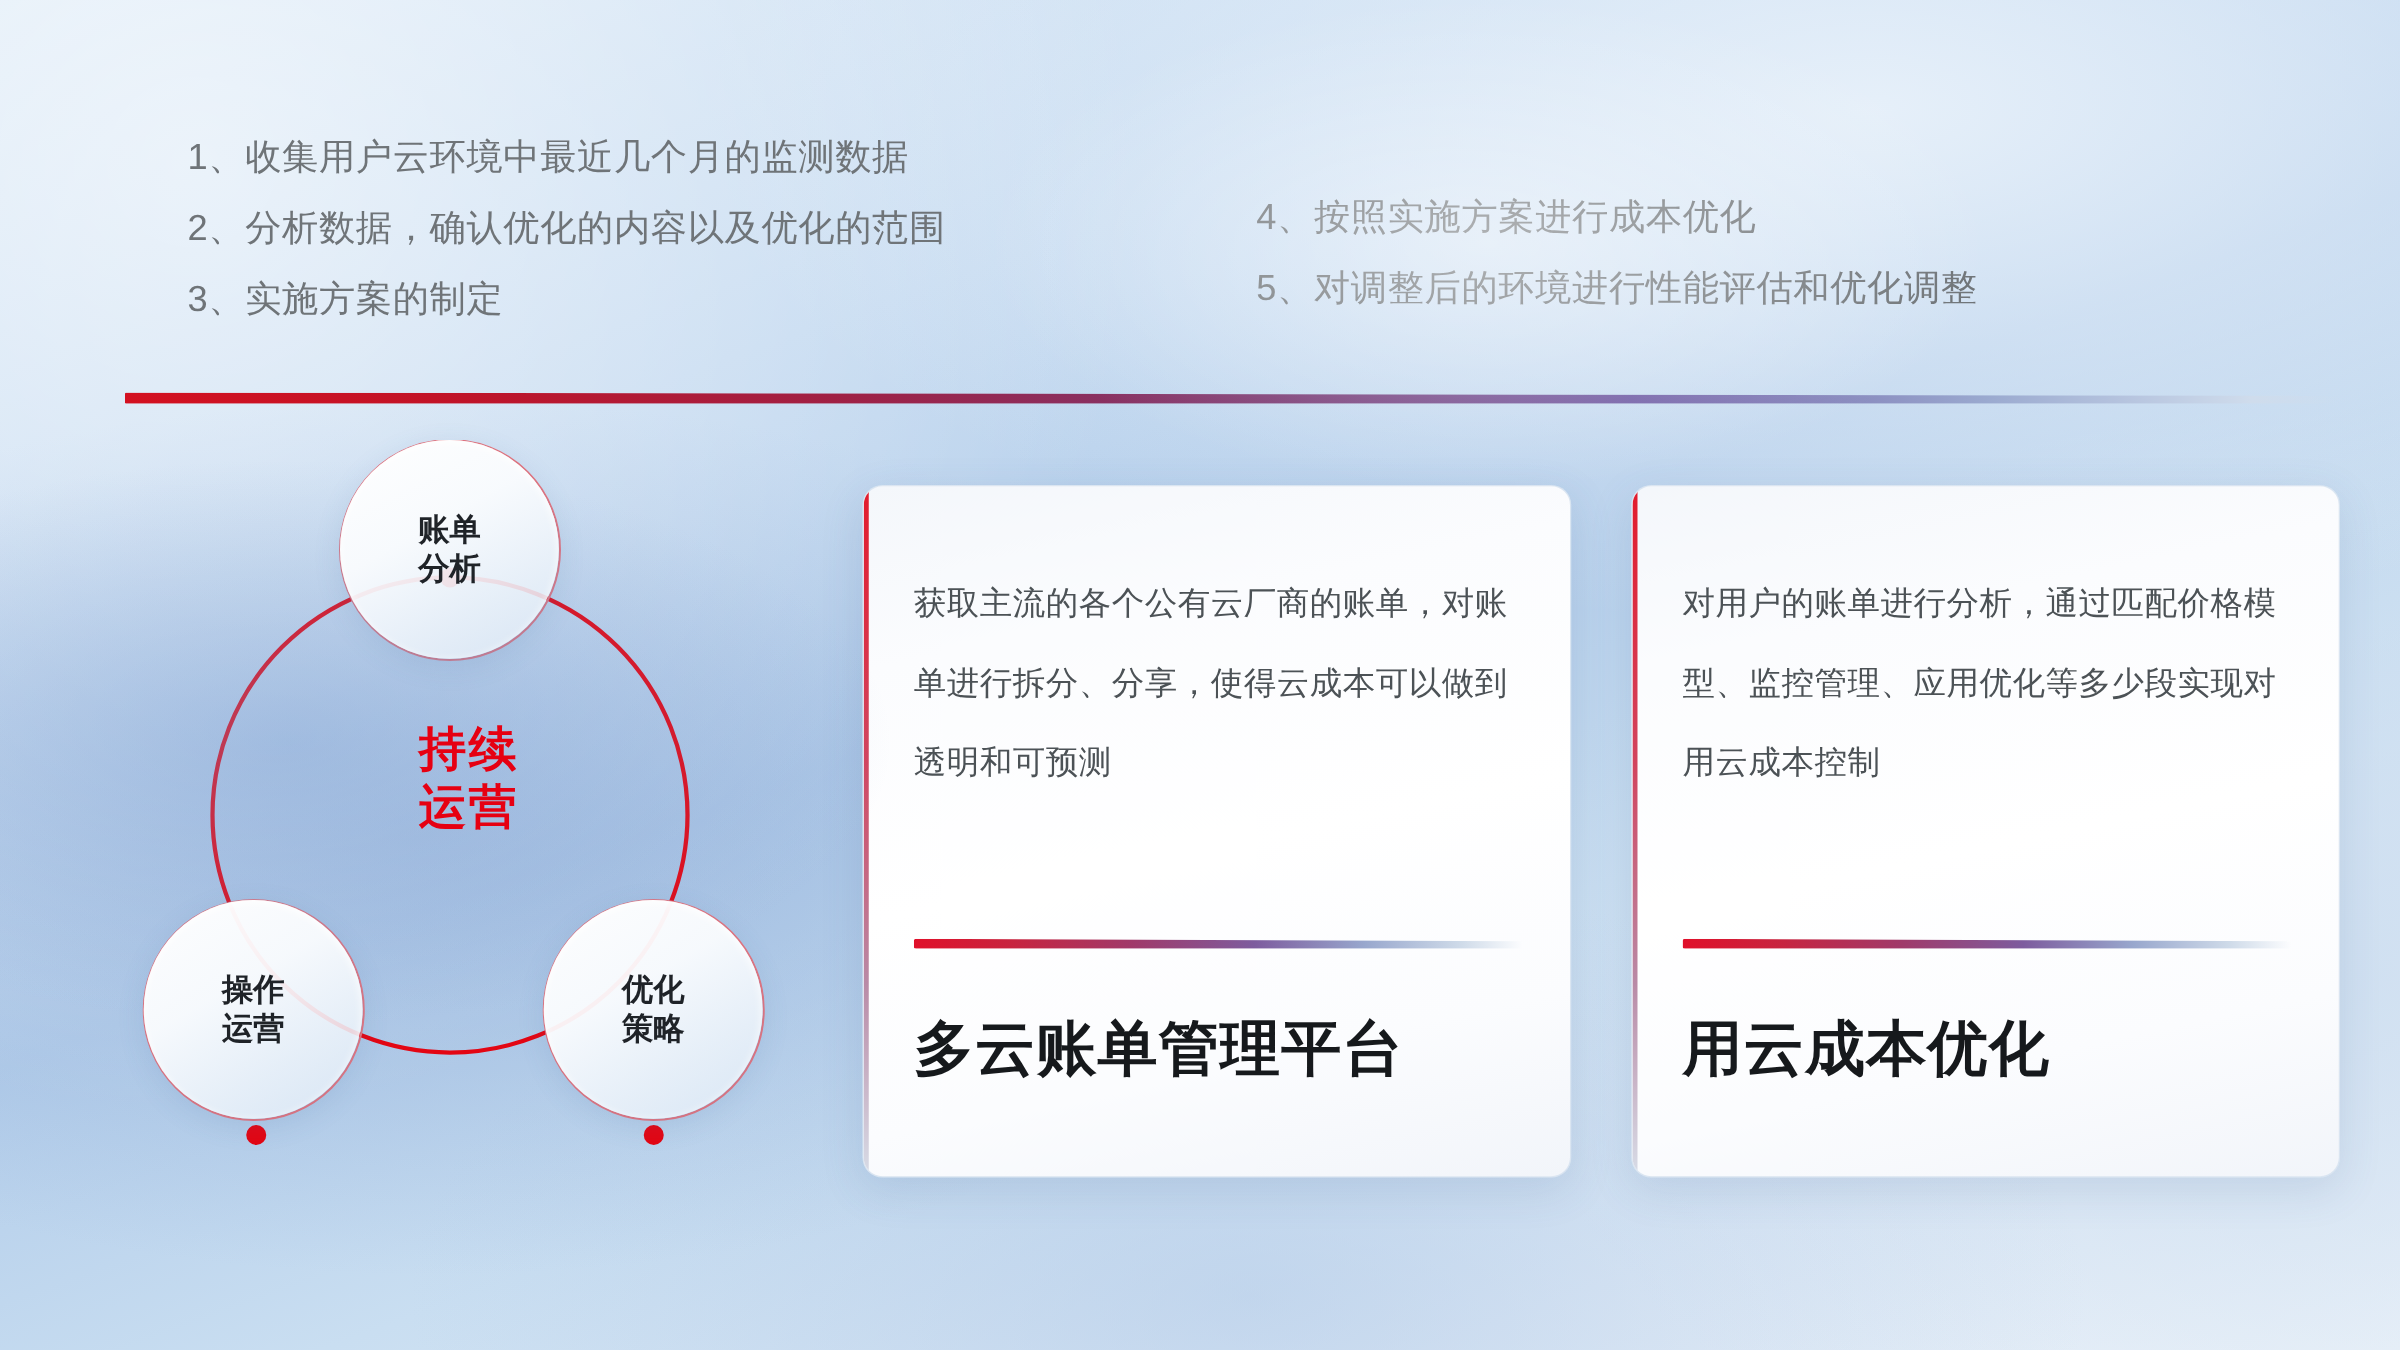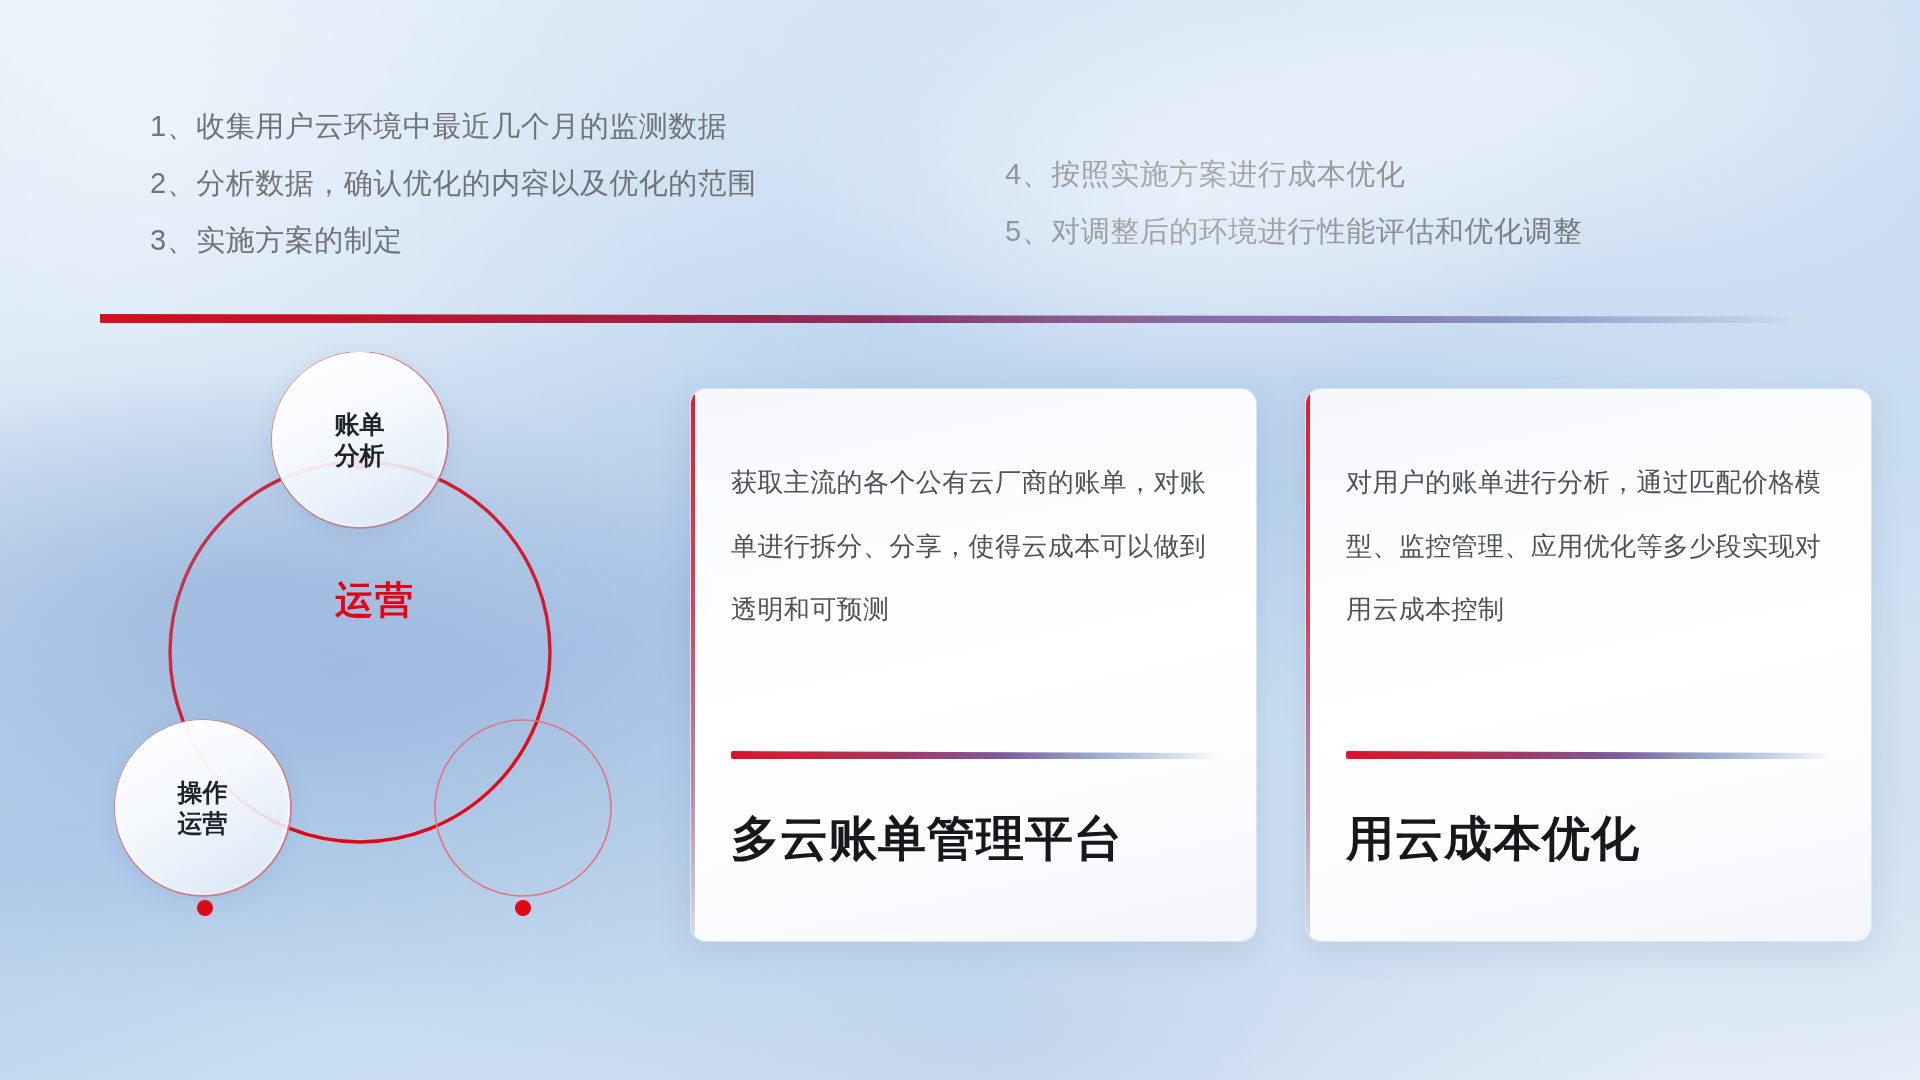--- a/index.html
+++ b/index.html
@@ -147,22 +147,27 @@
     <div class="bubble top">
       <span>账单</span>
       <span>分析</span>
     </div>
 
     <div class="bubble bl">
       <span>操作</span>
       <span>运营</span>
     </div>
 
+    <div class="bubble br">
+      <span>优化</span>
+      <span>策略</span>
+    </div>
 
     <div class="center-label">
+      <span>持续</span>
       <span>运营</span>
     </div>
   </div>
 
   <div class="card c1">
     <div class="card-body">获取主流的各个公有云厂商的账单，对账单进行拆分、分享，使得云成本可以做到透明和可预测</div>
     <div class="card-rule"></div>
     <div class="card-title">多云账单管理平台</div>
   </div>
 

